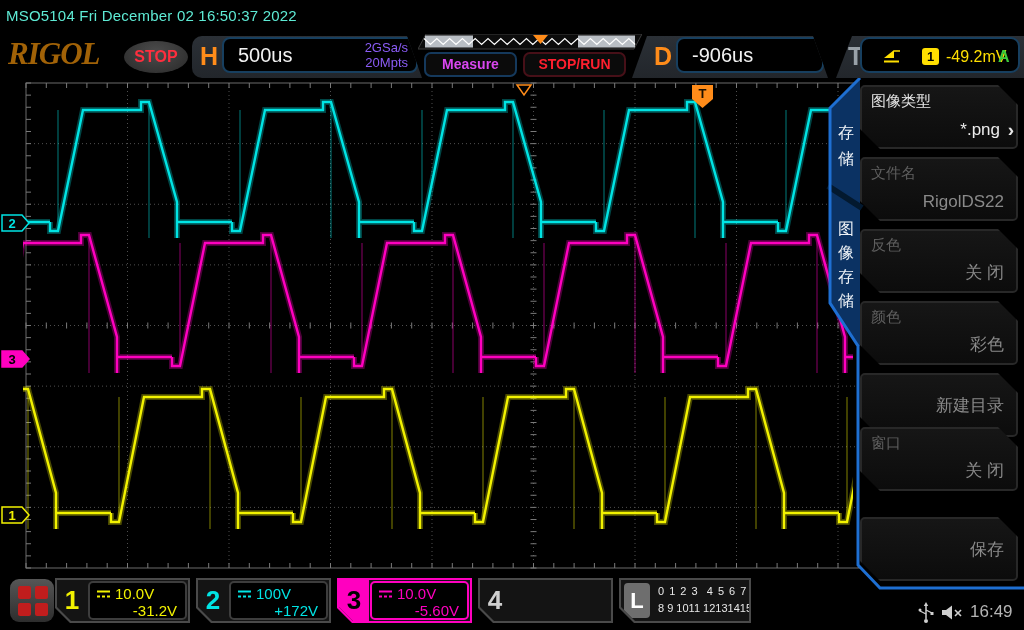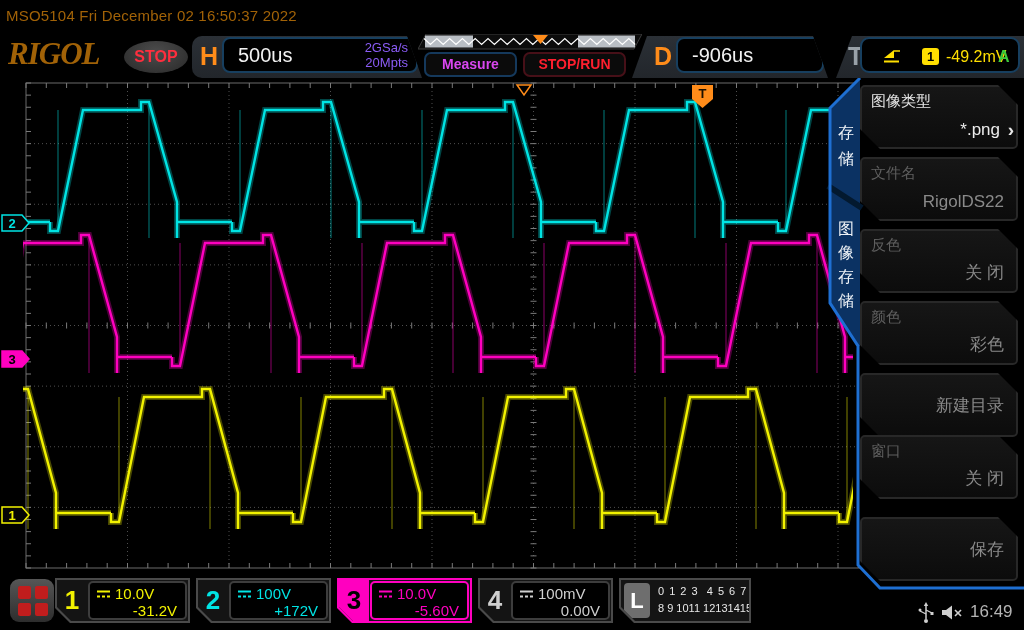--- a/index.html
+++ b/index.html
@@ -1,20 +1,20 @@
 <!DOCTYPE html>
 <html><head>
 <meta charset="utf-8">
 <style>
   html,body{margin:0;padding:0;background:#000;}
   #screen{position:relative;width:1024px;height:630px;background:#000;overflow:hidden;
           font-family:"Liberation Sans",sans-serif;-webkit-font-smoothing:antialiased;}
   .abs{position:absolute;}
   
-  #statusbar{left:6px;top:7px;font-size:15px;color:#a16207;letter-spacing:.2px;}
+  #statusbar{left:6px;top:7px;font-size:15px;color:#5eead4;letter-spacing:.2px;}
   
   #logo{left:8px;top:36px;font-family:"Liberation Serif",serif;font-weight:bold;font-style:italic;
         font-size:31px;color:#a16207;letter-spacing:-1px;}
   #runstate{left:124px;top:41px;width:64px;height:32px;border-radius:50%;
         background:radial-gradient(ellipse at 50% 35%,#4c4c4c,#282828);
         text-align:center;line-height:32px;font-size:16px;font-weight:bold;color:#ff2e3e;}
   .hgroup{background:linear-gradient(#2b3036,#22262b);height:42px;top:36px;}
   #hgroup{left:192px;width:230px;border-radius:10px 0 0 10px;
         clip-path:polygon(0 0,calc(100% - 15px) 0,100% 100%,0 100%);}
   #dgroup{left:632px;width:196px;clip-path:polygon(15px 0,calc(100% - 15px) 0,100% 100%,0 100%);}
@@ -437,21 +437,21 @@
           <span class="mlabel">反色</span>
           <span class="mvalue">关 闭</span>
         </div>
         <div class="mbox dim" style="top: 223px; text-align: center;">
           <span class="mlabel">颜色</span>
           <span class="mvalue">彩色</span>
         </div>
         <div class="mbox dim" style="top: 295px;">
           <span class="mvalue centered">新建目录</span>
         </div>
-        <div class="mbox dim" style="top: 357px; text-align: right;">
+        <div class="mbox dim" style="top: 349px; text-align: right;">
           <span class="mlabel">窗口</span>
           <span class="mvalue">关 闭</span>
         </div>
         <div class="mbox dim" style="top: 439px;">
           <span class="mvalue centered">保存</span>
         </div>
       </div>
   </div>
 
   <div id="gridicon" class="abs">
@@ -502,30 +502,20 @@
               </svg>
              <span>10.0V</span>
             </div>
            <div class="chrow2" style="color:#ff00bf">-5.60V</div>
          </div>
         </div>
       </div>
       <div class="chblock" style="left: 478px; width: 135px; background: rgb(74, 74, 74);">
         <div class="chinner">
          <div class="chnum" style="color:#cfcfcf;background:transparent">4</div>
-         <div class="chvals" style="border-color:#3d3d3d">
-           <div class="chrow1" style="color:#cfcfcf">
-              <svg width="15" height="10">
-      <line x1="1" y1="2.5" x2="14" y2="2.5" stroke="#cfcfcf" stroke-width="2"></line>
-      <line x1="1" y1="7.5" x2="14" y2="7.5" stroke="#cfcfcf" stroke-width="2" stroke-dasharray="3,2"></line>
-              </svg>
-             <span>100mV</span>
-            </div>
-           <div class="chrow2" style="color:#cfcfcf">0.00V</div>
-         </div>
         </div>
       </div>
       <div class="chblock" style="left: 619px; width: 132px; background: rgb(74, 74, 74);">
         <div class="chinner">
        <div class="abs" style="left:3px;top:3px;width:26px;height:35px;background:#6e6e6e;border-radius:4px;
                    color:#fff;font-size:22px;font-weight:bold;text-align:center;line-height:35px;">L</div>
        <div class="abs" style="left:37px;top:5px;font-size:11px;color:#e8e8e8;letter-spacing:1px;white-space:pre;">0 1 2 3  4 5 6 7</div>
        <div class="abs" style="left:37px;top:22px;font-size:11px;color:#e8e8e8;white-space:pre;">8 9 1011 12131415</div>
         </div>
       </div>

